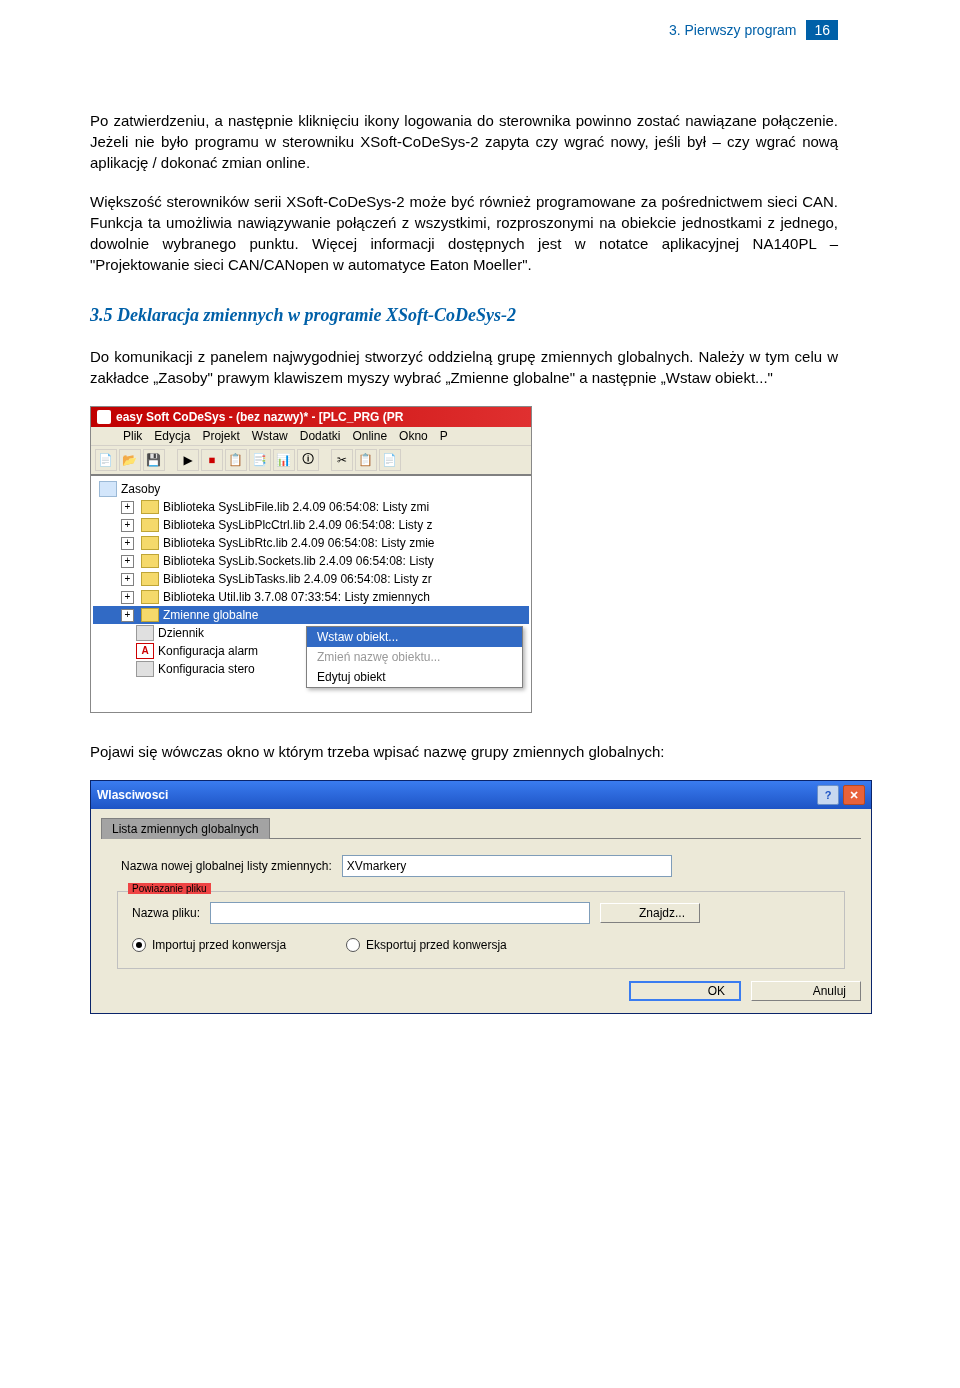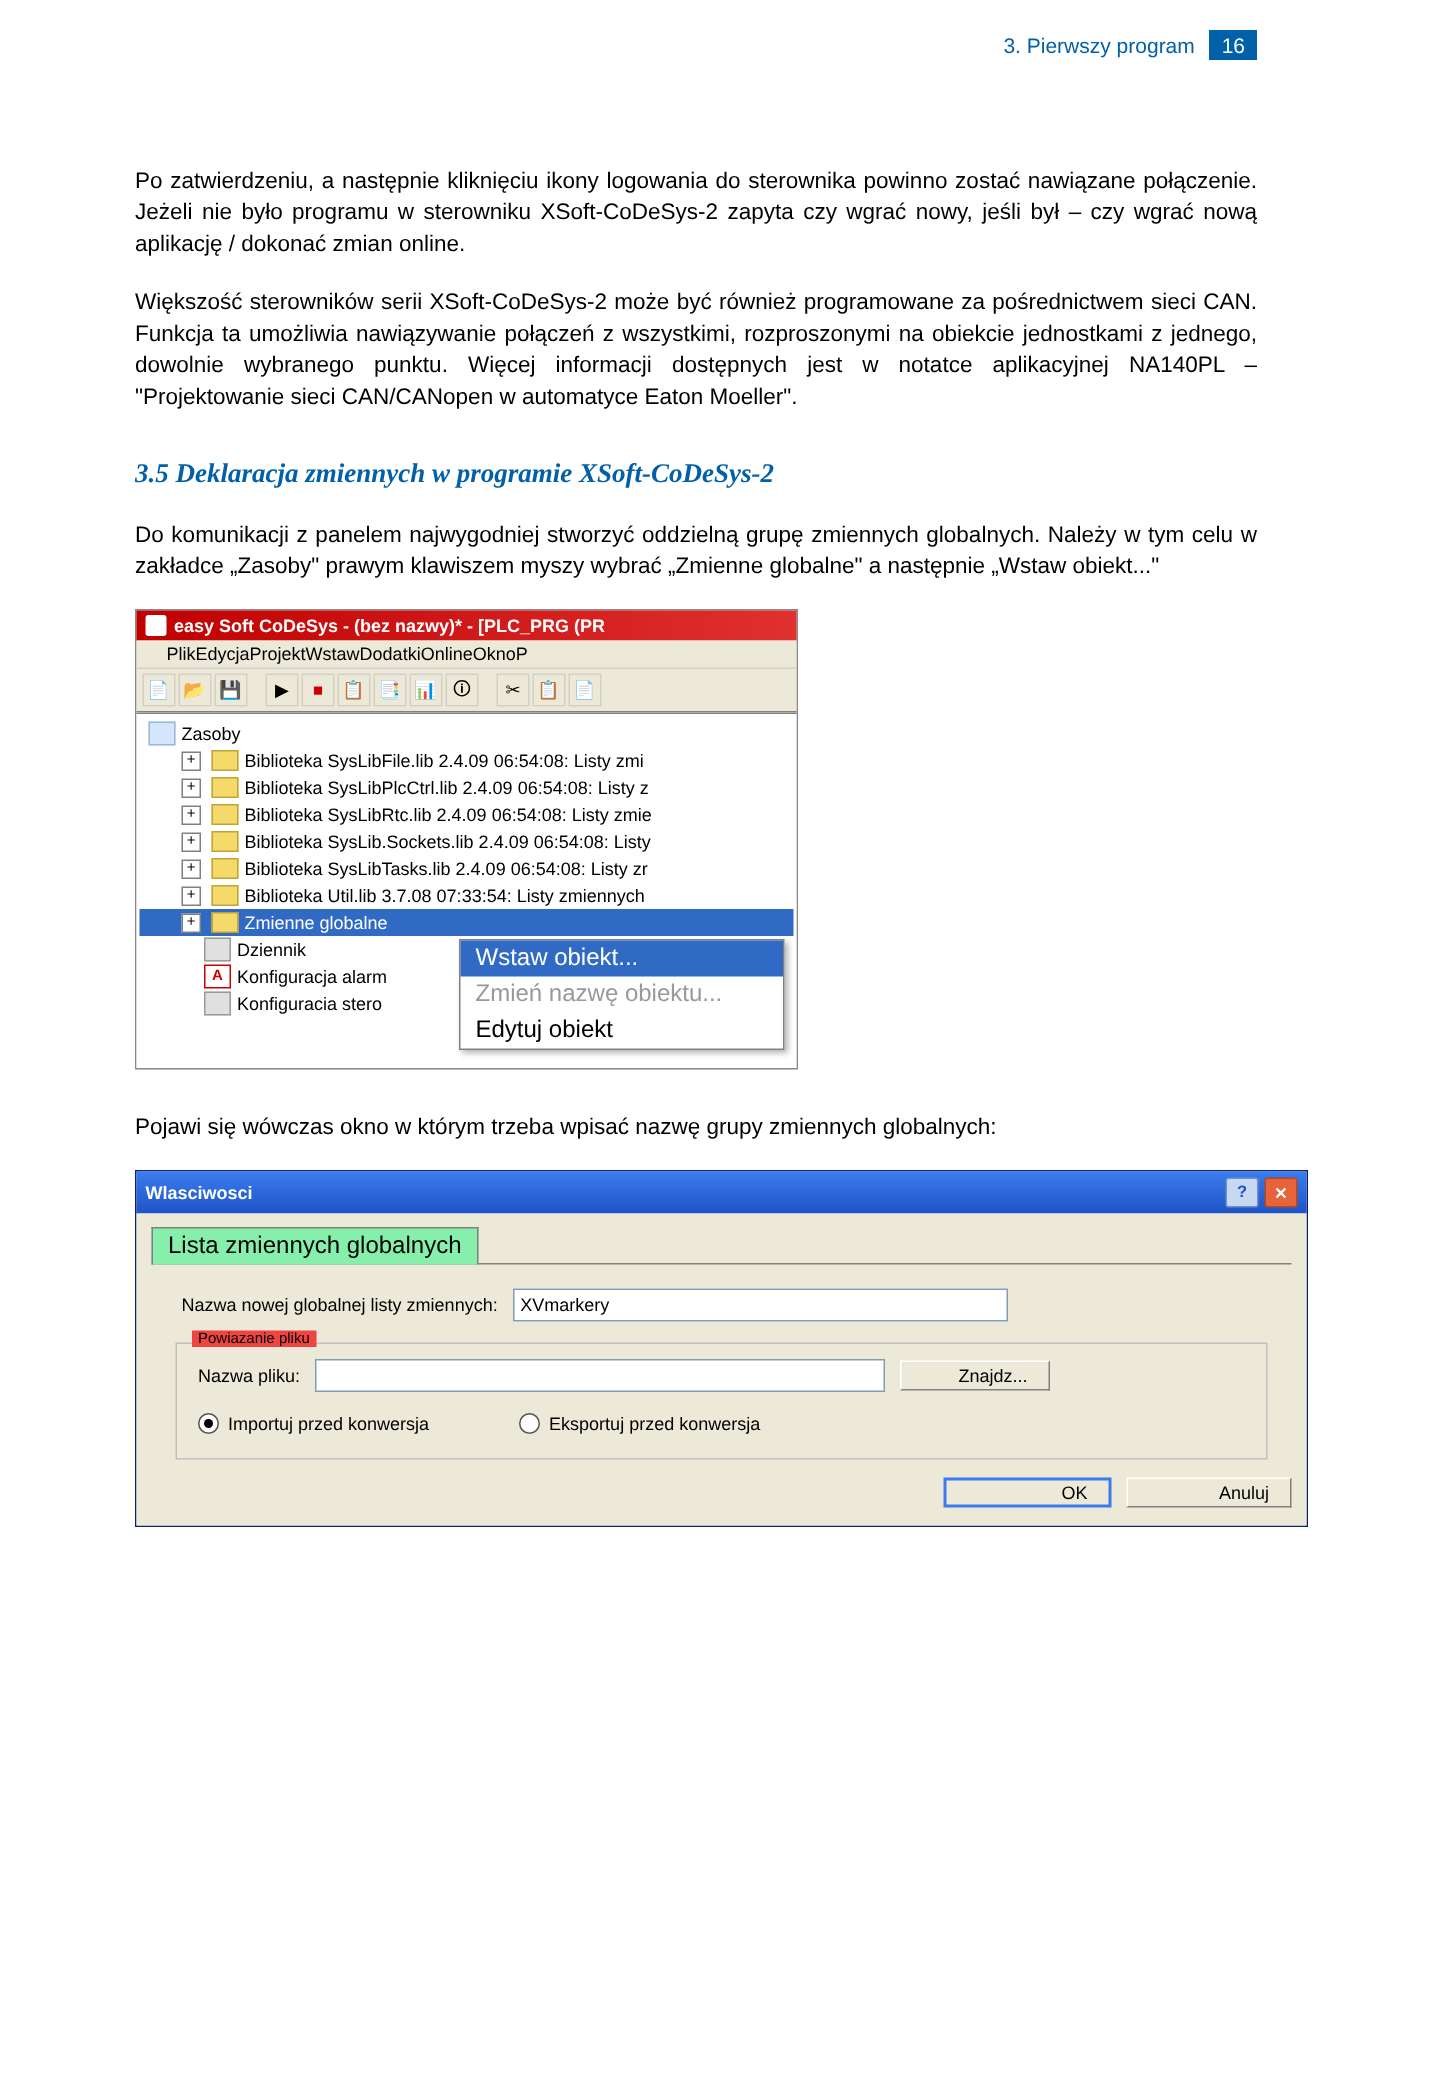--- a/index.html
+++ b/index.html
@@ -65,21 +65,21 @@
     text-align: center;
   }
   .shot1 .titlebar .ticon {
     width: 14px; height: 14px; background: #fff; border-radius: 2px;
     display: inline-block;
   }
   .shot1 .menubar {
     background: #ece9d8;
     padding: 2px 6px;
     display: flex;
-    gap: 0;
+    gap: 12px;
     border-bottom: 1px solid #d4d0c8;
   }
   .shot1 .menubar span { cursor: default; }
   .shot1 .menubar .with-icon { display: inline-flex; align-items: center; gap: 3px; }
   .micon { width: 14px; height: 14px; display: inline-block; background:#ece9d8;  }
   .shot1 .toolbar {
     background: #ece9d8;
     padding: 3px 4px;
     display: flex;
     gap: 2px;
@@ -138,21 +138,21 @@
     color: #fff;
   }
   .shot1 .ctxmenu {
     position: absolute;
     left: 215px;
     top: 150px;
     width: 215px;
     background: #fff;
     border: 1px solid #808080;
     box-shadow: 2px 2px 4px rgba(0,0,0,0.3);
-    font-size: 16px;
+    font-size: 12px;
     z-index: 10;
   }
   .ctxmenu .mi {
     padding: 3px 10px;
   }
   .ctxmenu .mi.sel {
     background: #316ac5; color: #fff;
   }
   .ctxmenu .mi.dis {
     color: #999;
@@ -190,24 +190,24 @@
   }
   .tabstrip {
     display: flex;
     border-bottom: 1px solid #808080;
     margin-bottom: 16px;
   }
   .tabstrip .tab {
     border: 1px solid #808080;
     border-bottom: none;
     padding: 3px 10px;
-    background: #86efac;
+    background: #a3a3a3;
     position: relative;
     top: 1px;
-    font-size: 16px;
+    font-size: 12px;
   }
   .formrow {
     display: flex;
     align-items: center;
     gap: 10px;
     margin: 6px 0 14px 20px;
   }
   .txtinput {
     border: 1px solid #7f9db9;
     background: #fff;

